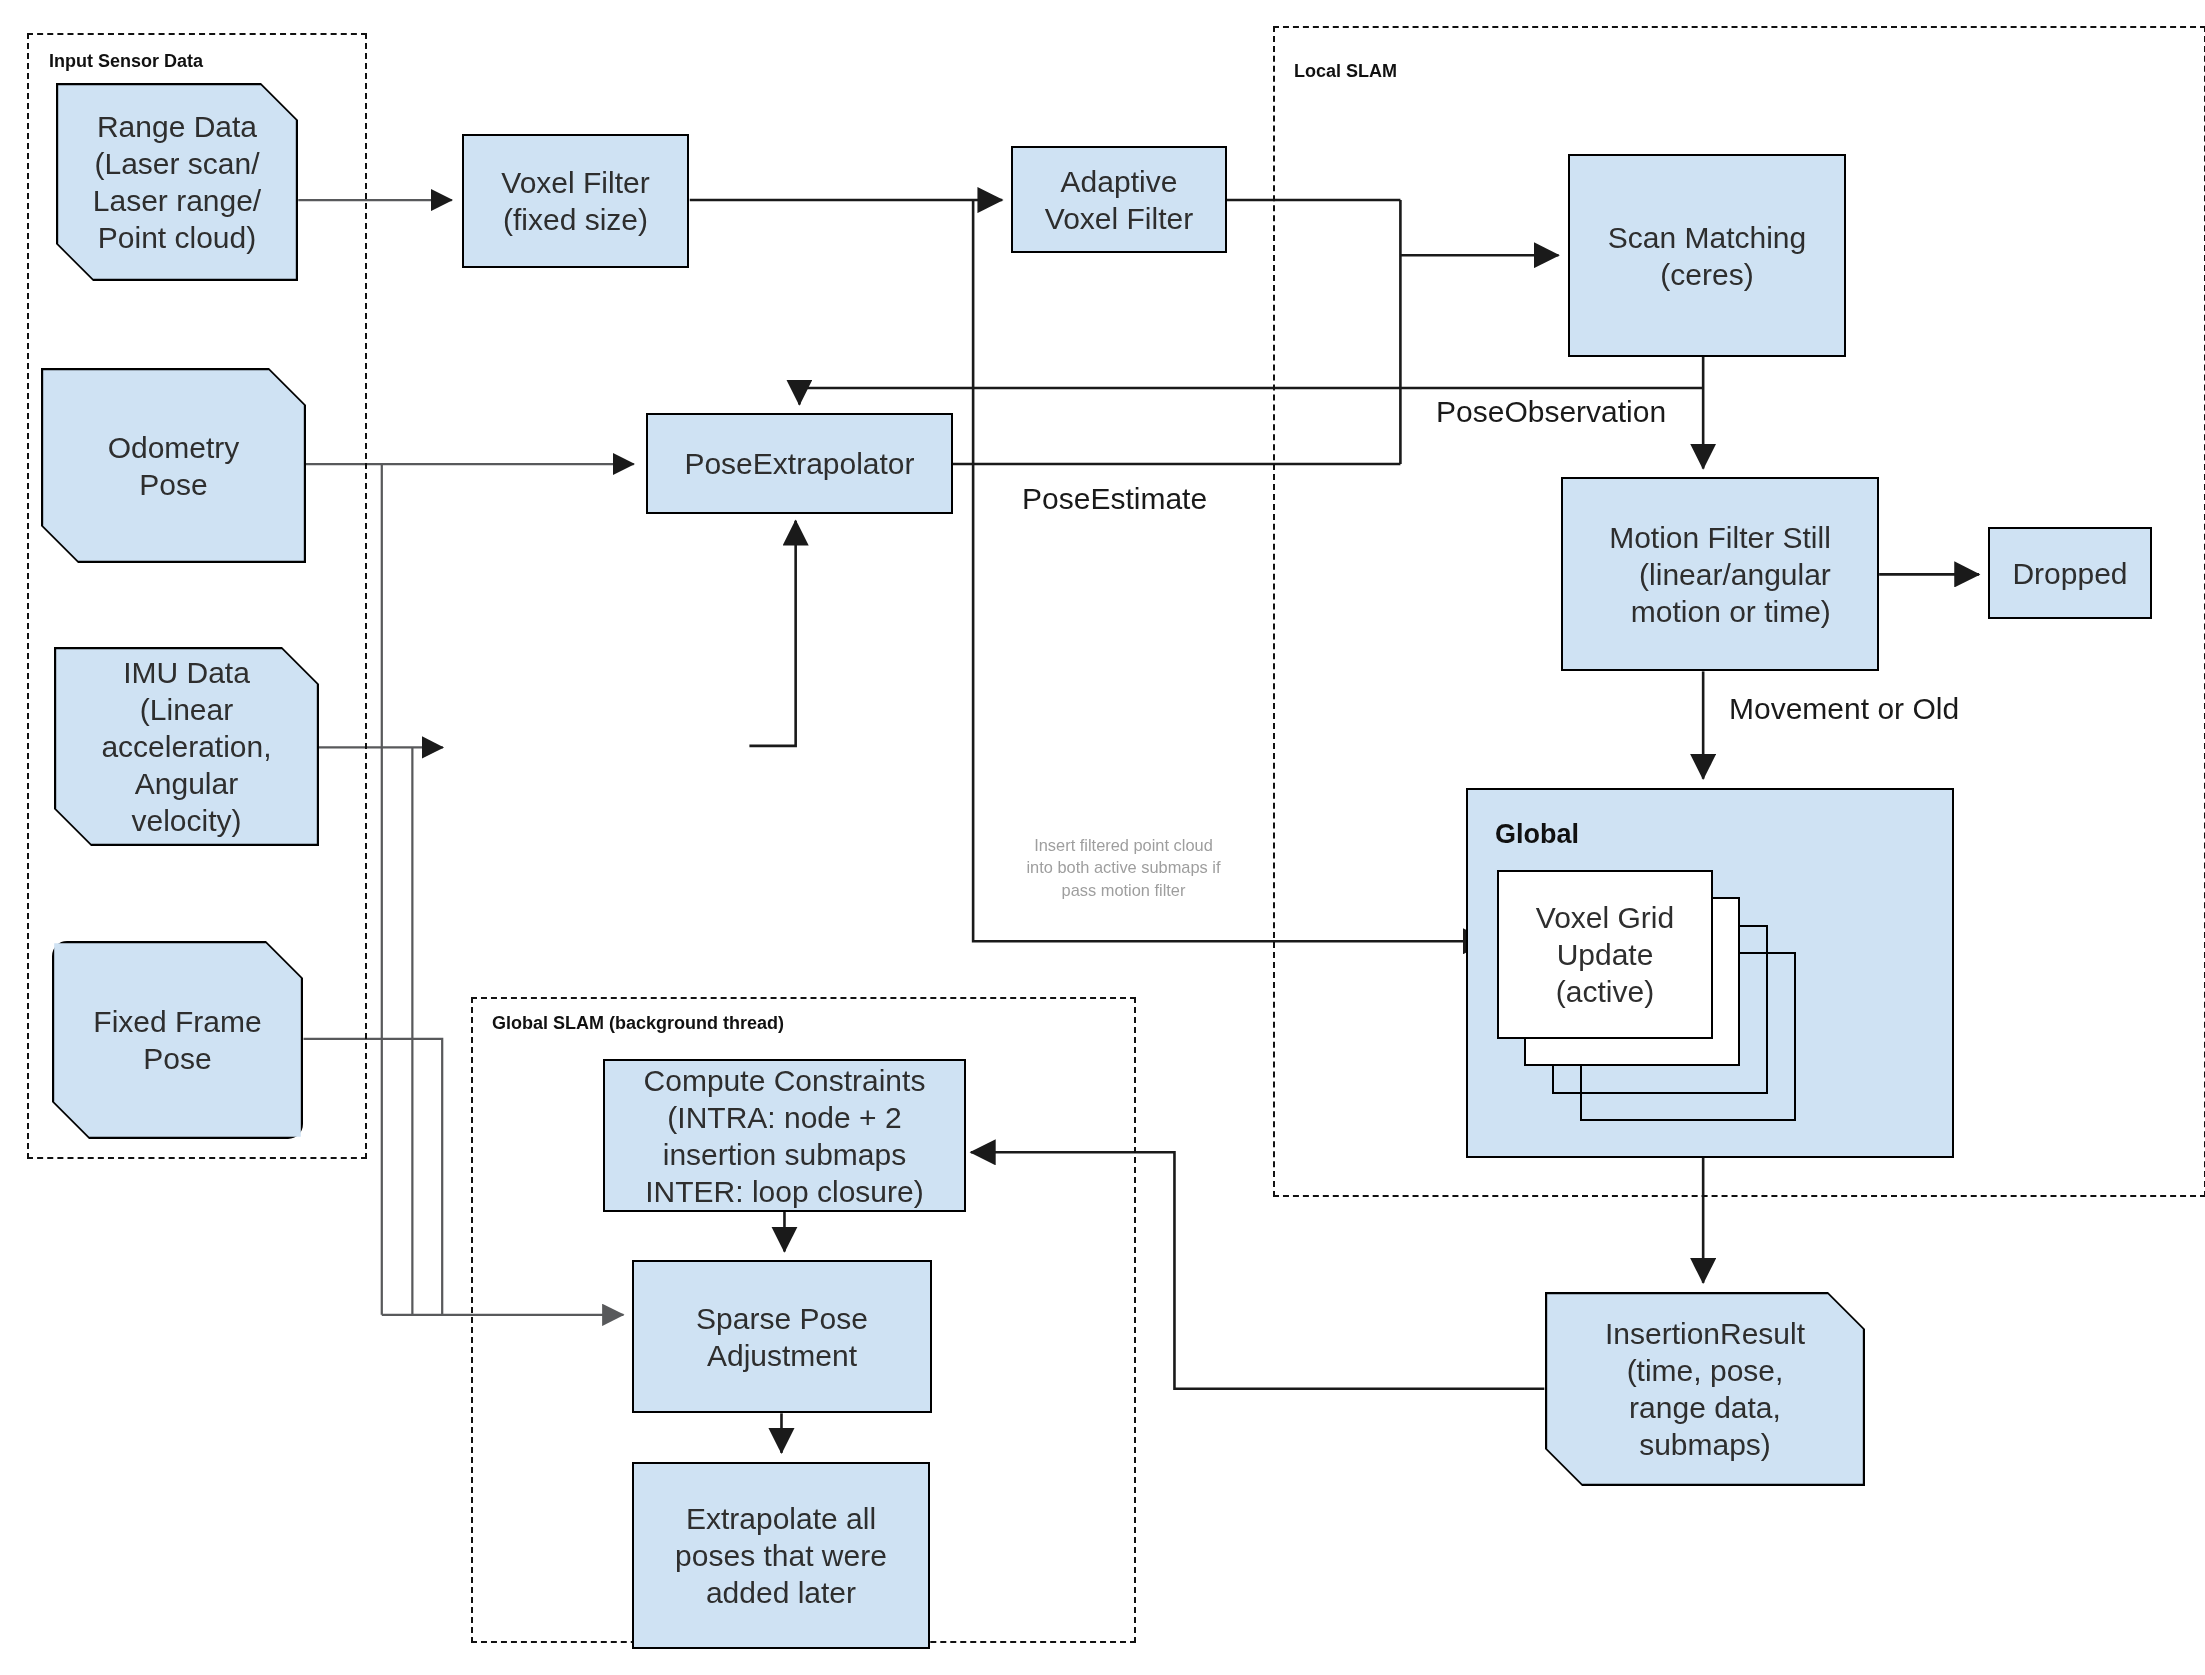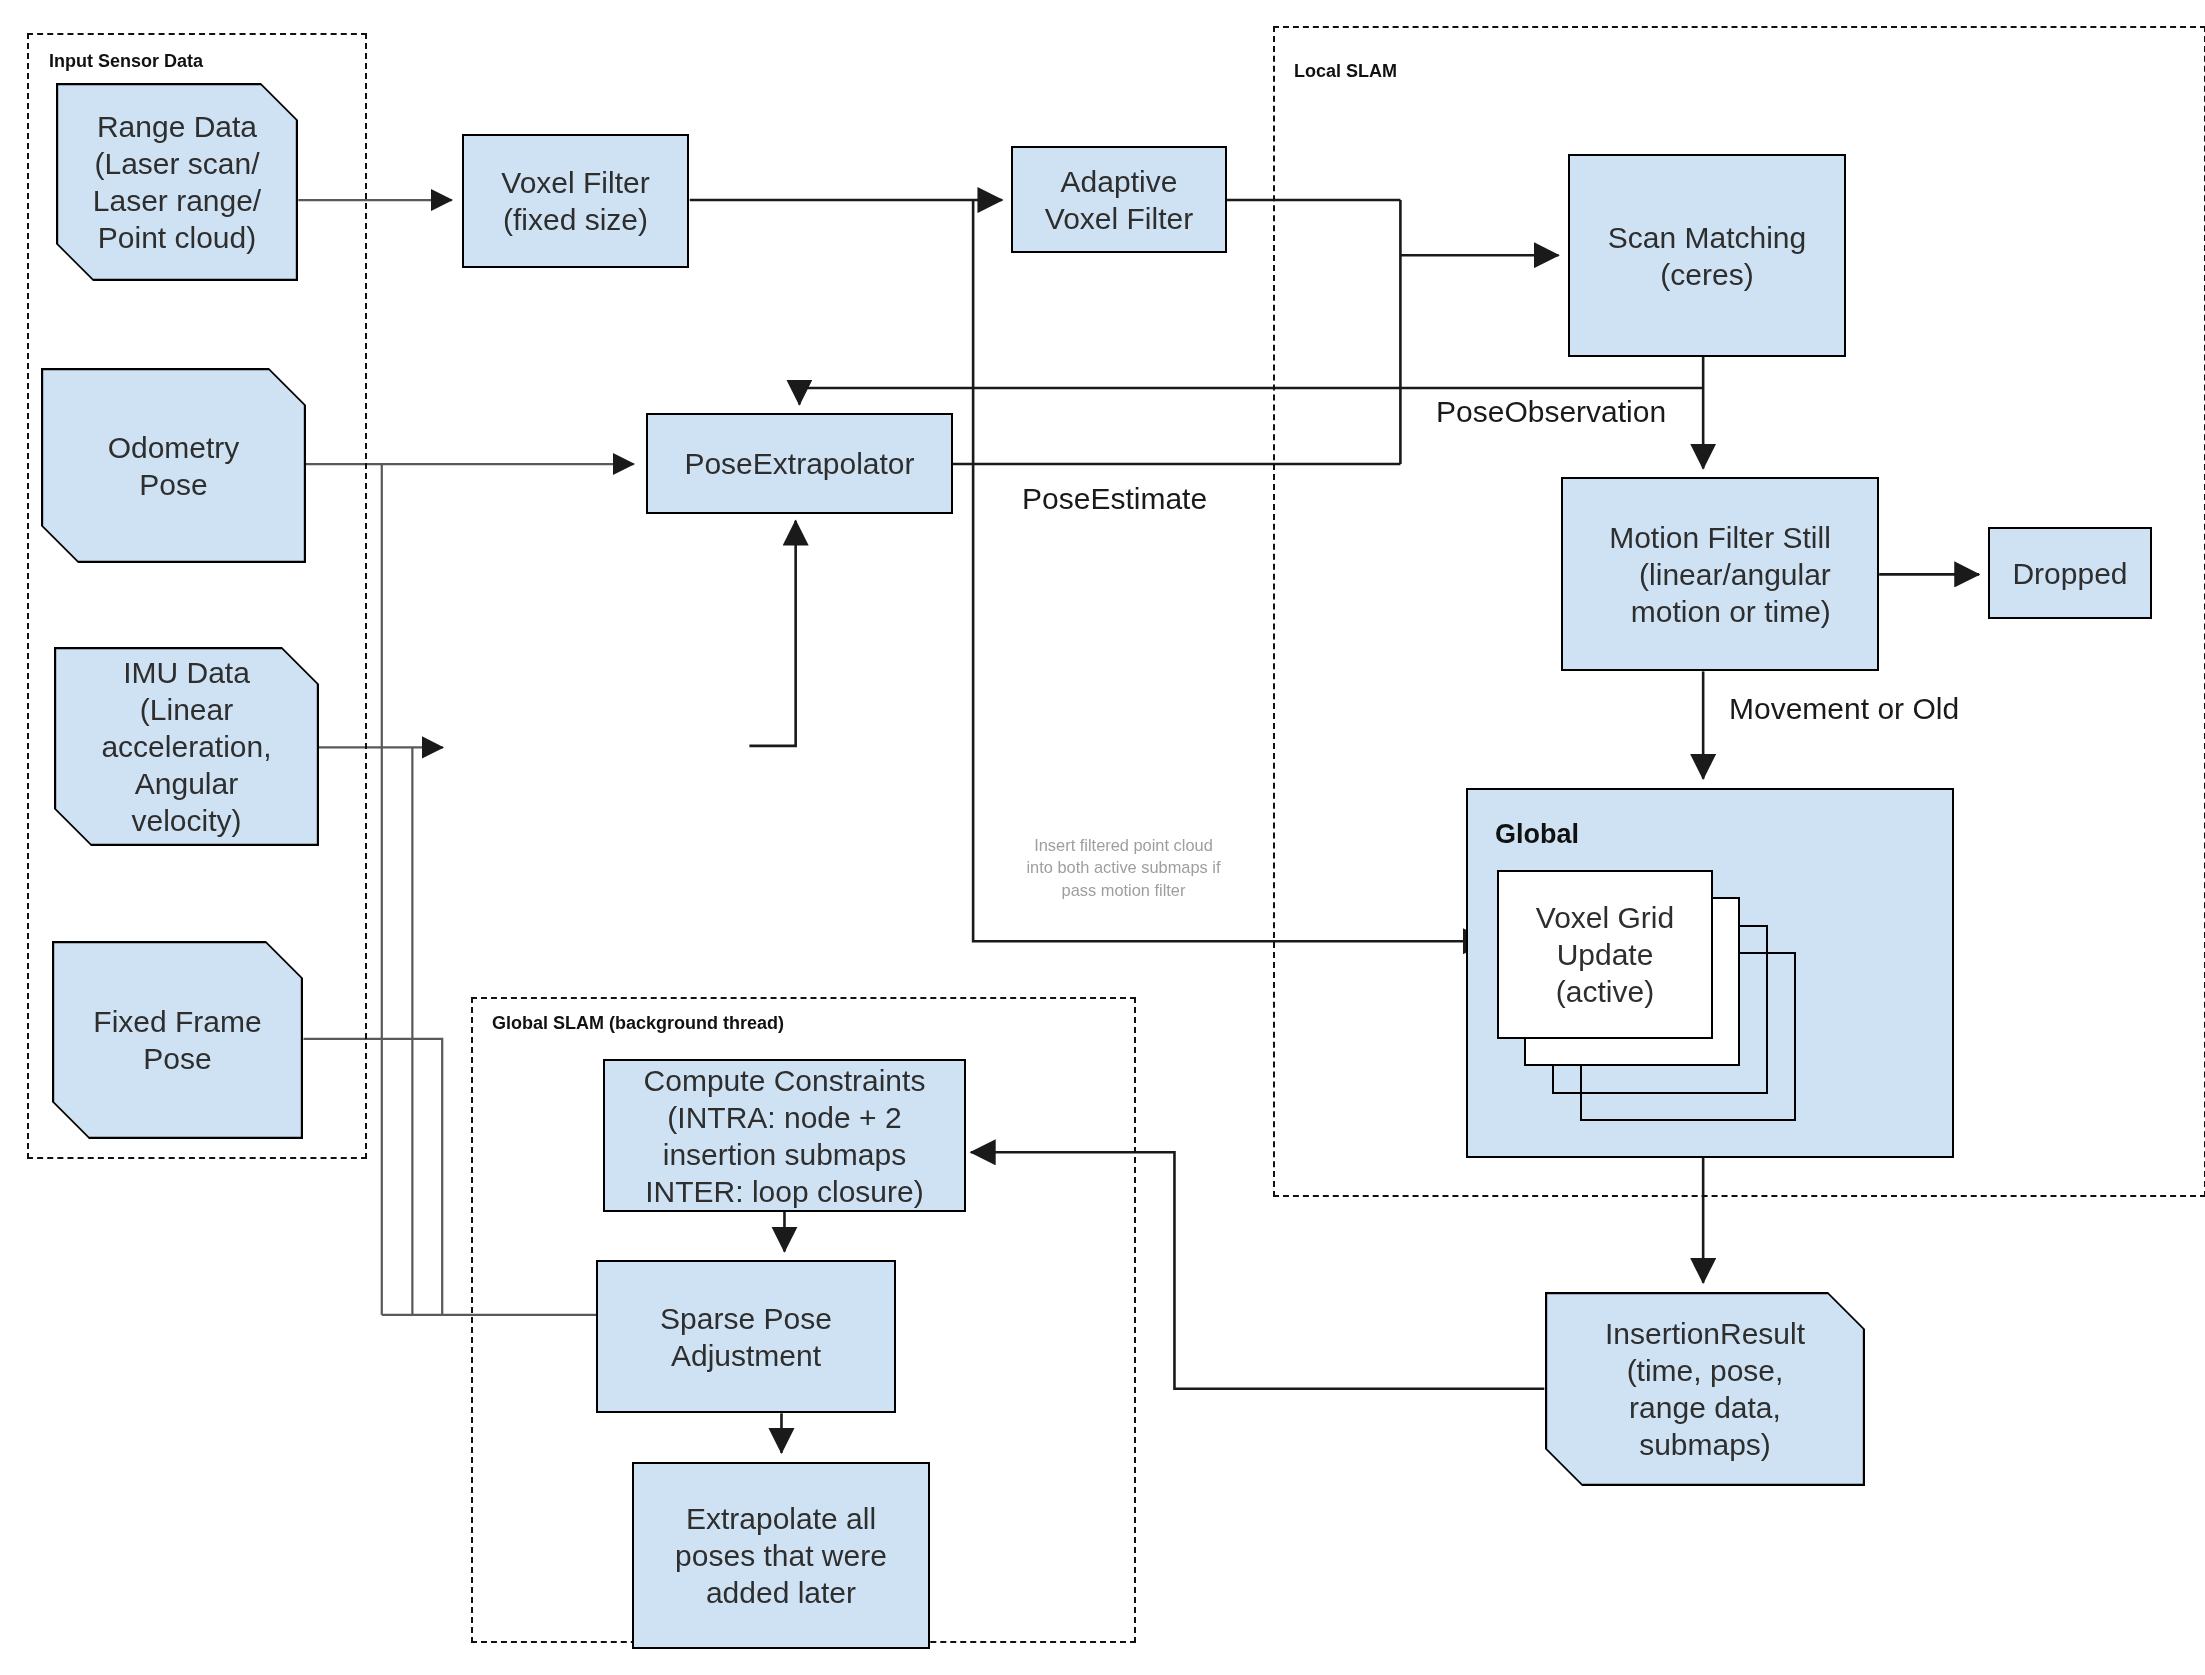--- a/index.html
+++ b/index.html
@@ -88,21 +88,21 @@
   </div>
 
   <div class="plaque" style="left:54px;top:647px;width:265px;height:199px;">
     <div class="plaque-fill">IMU Data
 (Linear
 acceleration,
 Angular
 velocity)</div>
   </div>
 
-  <div class="plaque" style="left:52px;top:941px;width:251px;height:198px;">
+  <div class="plaque" style="left:52px;top:941px;width:251px;height:198px;border-radius:15px;">
     <div class="plaque-fill">Fixed Frame
 Pose</div>
   </div>
 
   <div class="node" style="left:462px;top:134px;width:227px;height:134px;">Voxel Filter
 (fixed size)</div>
 
   <div class="node" style="left:1011px;top:146px;width:216px;height:107px;">Adaptive
 Voxel Filter</div>
 
@@ -126,21 +126,21 @@
   <div class="card" style="left:1524px;top:897px;width:216px;height:169px;background:#ffffff;"></div>
   <div class="card" style="left:1497px;top:870px;width:216px;height:169px;background:#ffffff;display:flex;align-items:center;justify-content:center;text-align:center;font-size:30px;line-height:37px;color:#2e2e2e;white-space:pre-line;">Voxel Grid
 Update
 (active)</div>
 
   <div class="node" style="left:603px;top:1059px;width:363px;height:153px;">Compute Constraints
 (INTRA: node + 2
 insertion submaps
 INTER: loop closure)</div>
 
-  <div class="node" style="left:596px;top:1260px;width:300px;height:153px;">Sparse Pose
+  <div class="node" style="left:632px;top:1260px;width:300px;height:153px;">Sparse Pose
 Adjustment</div>
 
   <div class="node" style="left:632px;top:1462px;width:298px;height:187px;">Extrapolate all
 poses that were
 added later</div>
 
   <div class="plaque" style="left:1545px;top:1292px;width:320px;height:194px;">
     <div class="plaque-fill">InsertionResult
 (time, pose,
 range data,

